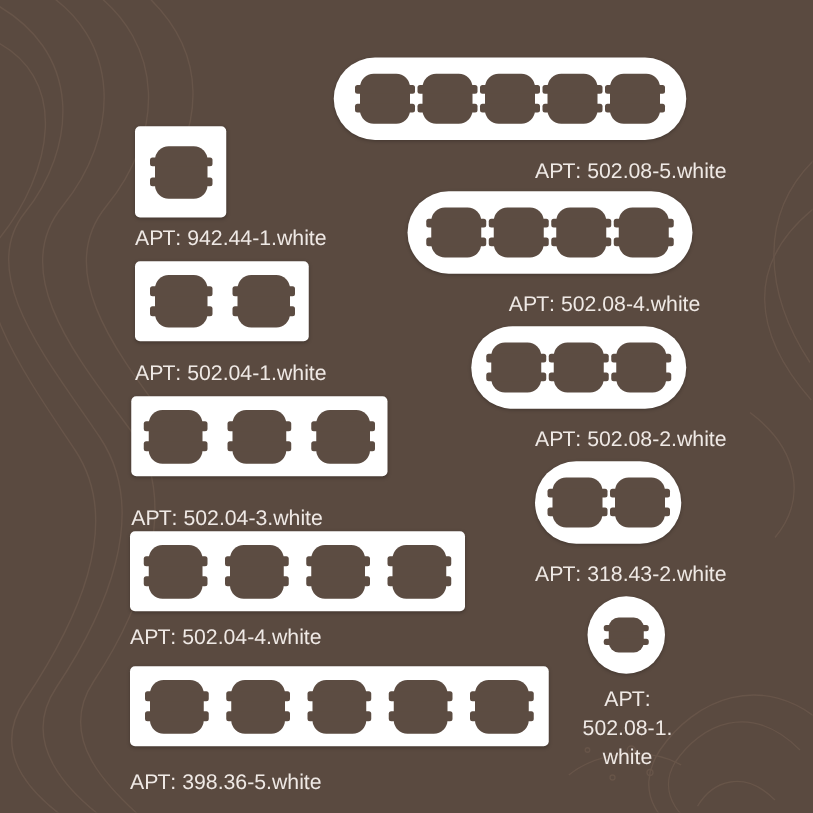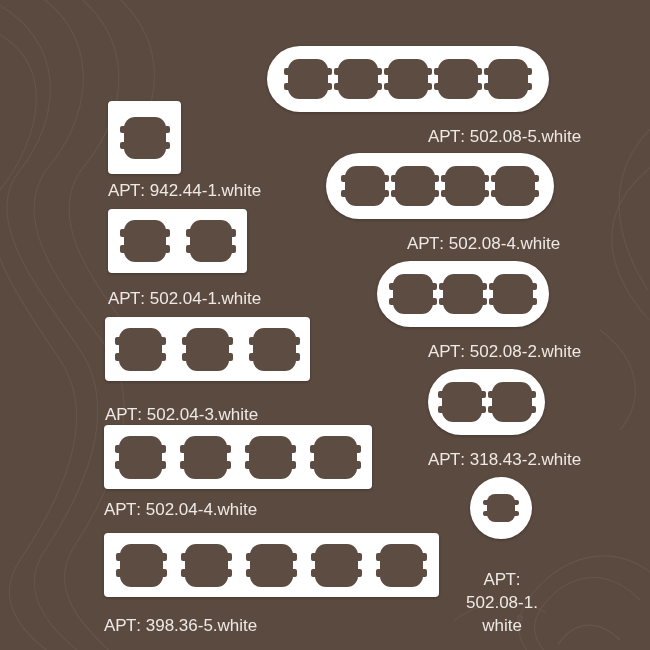--- a/index.html
+++ b/index.html
@@ -167,17 +167,17 @@
         <div class="frame-shape" style="left: 428px; top: 369px; width: 117px; height: 66px; background: rgb(255, 255, 255); border-radius: 33px;">
           <div class="hole" style="left: 13.5px; top: 13px; width: 40px; height: 40px; border-radius: 11px; background: rgb(92, 76, 66);"></div>
           <div class="hole" style="left: 63.5px; top: 13px; width: 40px; height: 40px; border-radius: 11px; background: rgb(92, 76, 66);"></div>
         </div>
         <div class="caption" style="left: 428px; top: 449px; color: rgb(239, 233, 229);">АРТ: 318.43-2.white</div>
       </div>
       <div class="frame-group" style="left: 0px; top: 0px;">
         <div class="frame-shape" style="left: 470px; top: 477px; width: 62px; height: 62px; background: rgb(255, 255, 255); border-radius: 50%;">
           <div class="hole" style="left: 17px; top: 17px; width: 28px; height: 28px; border-radius: 8px; background: rgb(92, 76, 66);"></div>
         </div>
-        <div class="caption center" style="left: 462px; top: 549px; color: rgb(239, 233, 229); width: 80px; margin-top: 20px;">АРТ: 502.08-1. white</div>
+        <div class="caption center" style="left: 462px; top: 549px; color: rgb(239, 233, 229); width: 80px;">АРТ: 502.08-1. white</div>
       </div>
     </div>
 
 </div>
 
 </body></html>

